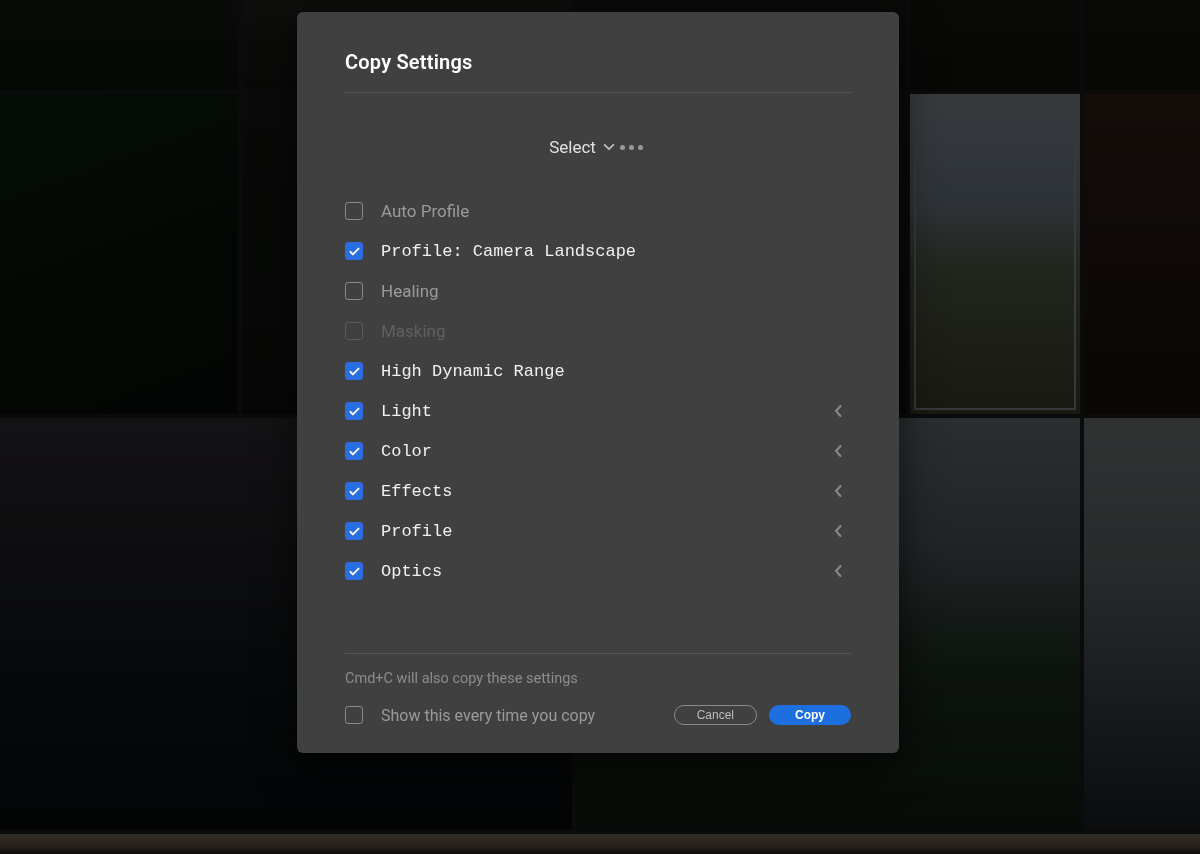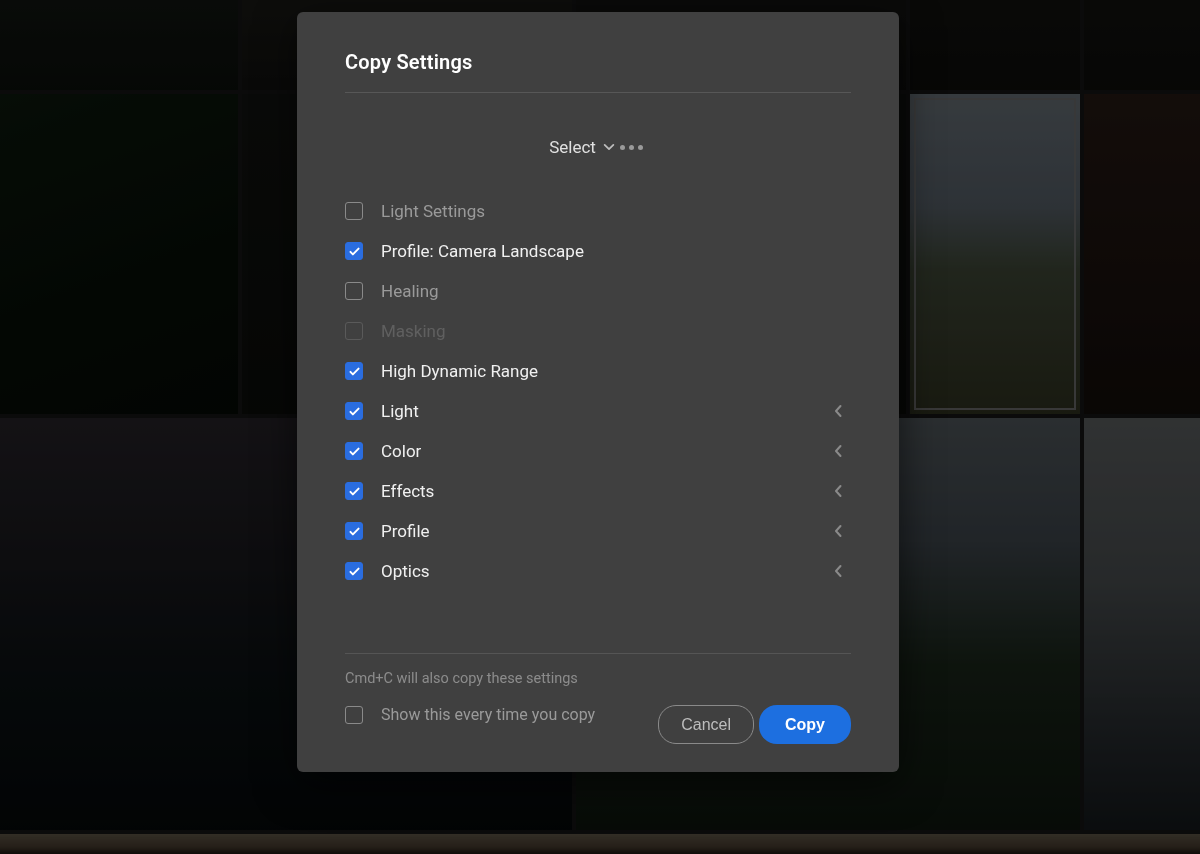--- a/index.html
+++ b/index.html
@@ -46,29 +46,29 @@
   .list { margin-top: 34px; }
   .row { display:flex; align-items:center; height:40px; }
   .row .lbl { flex:1; font-size:17px; }
   .row .expand { width:26px; display:flex; align-items:center; justify-content:center; color:#8a8a8a; cursor:pointer; }
   .row.disabled { opacity:.35; }
   .row.disabled .cb, .row.disabled .expand { cursor:default; }
   .cb { width:18px; height:18px; border-radius:3px; border:1.5px solid #8a8a8a; margin-right:18px; display:flex; align-items:center; justify-content:center; cursor:pointer; flex-shrink:0; }
   .cb.checked { background:#2a6de0; border-color:#2a6de0; }
   .cb svg { width:13px; height:13px; display:none; }
   .cb.checked svg { display:block; }
-  .row .lbl.bright { color:#f0f0f0; }
+  .row .lbl.bright { color:#f0f0f0;font-family:Liberation Mono, monospace; }
   .row .lbl.dim { color:#9a9a9a; }
 
   .footerline { height:1px; background:#555; margin-top: 62px; }
   .hint { color:#8c8c8c; font-size:14.5px; margin-top:16px; }
-  .btnrow { display:flex; align-items:flex-start; margin-top:18px; gap:5px; }
+  .btnrow { display:flex; align-items:center; margin-top:18px; gap:12px; }
   .showopt { display:flex; align-items:center; color:#9a9a9a; font-size:16px; }
   .spacer { flex:1; }
-  .btn { height:39px; border-radius:18px; font-size:16px; font-weight:500; padding:0 22px; cursor:pointer; border:none; }
+  .btn { height:20px; border-radius:18px; font-size:12px; font-weight:500; padding:0 22px; cursor:pointer; border:none; }
   .btn-cancel { background:transparent; color:#bdbdbd; border:1.5px solid #8a8a8a; }
   .btn-copy { background:#1d6fe0; color:#fff; font-weight:600; padding:0 26px; }
 
   svg { display:block; }
 </style>
 </head>
 <body>
 
 <div class="grid">
   <div class="cell c1"></div>
@@ -105,21 +105,21 @@
     <div class="kebab">
       <span></span>
         <span></span>
         <span></span>
     </div>
   </div>
 
   <div class="list" id="settings-list">
       <div class="row">
         <span class="cb"></span>
-        <span class="lbl dim">Light Settings</span>
+        <span class="lbl dim">Auto Profile</span>
       </div>
       <div class="row">
         <span class="cb checked">
           <svg viewBox="0 0 16 16">
             <path d="M3 8.5l3 3 7-7" fill="none" stroke="#fff" stroke-width="2.4" stroke-linecap="round" stroke-linejoin="round"></path>
           </svg>
         </span>
         <span class="lbl bright">Profile: Camera Landscape</span>
       </div>
       <div class="row">

